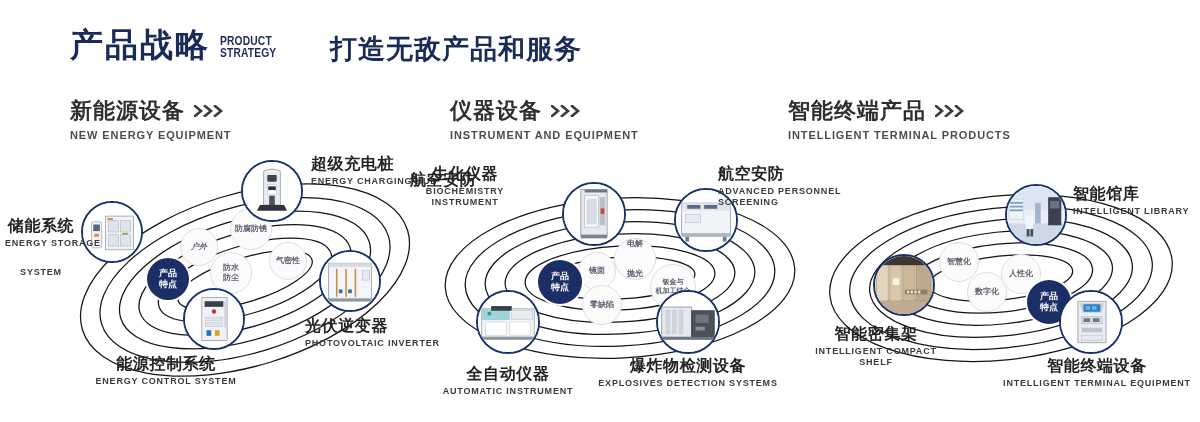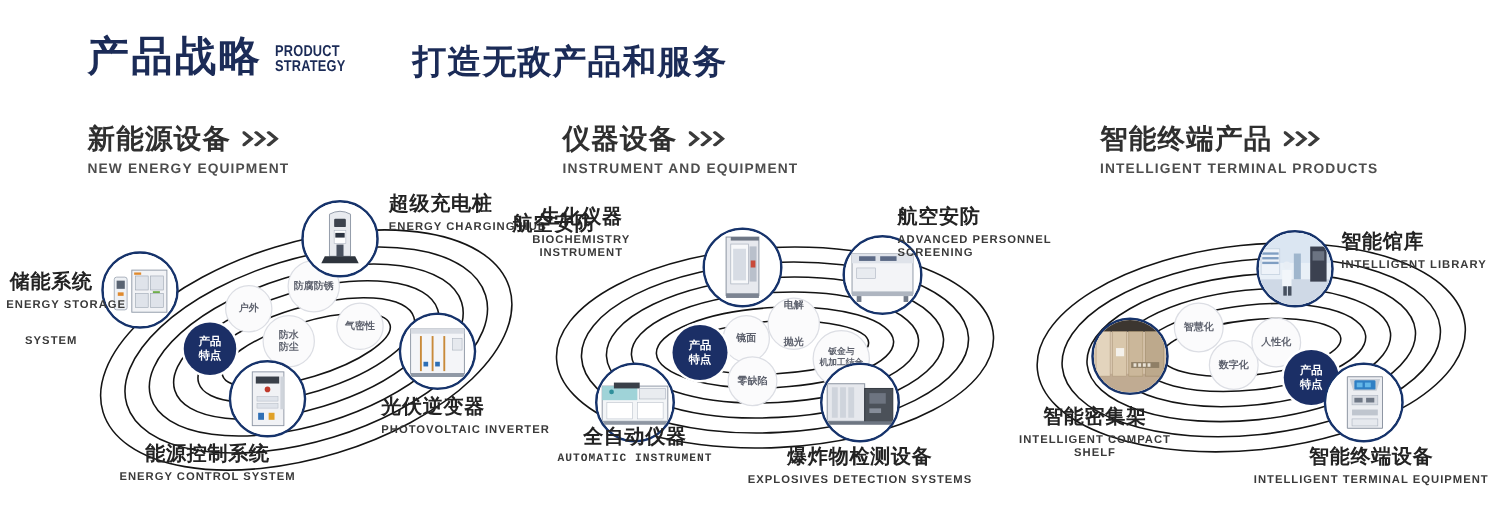--- a/index.html
+++ b/index.html
@@ -117,21 +117,21 @@
         <svg width="34" height="12" viewBox="0 0 34 12">
           <path d="M1 1 L7 6 L1 11" fill="none" stroke="#3b3b3b" stroke-width="2.6" stroke-linecap="square"></path>
           <path d="M11 1 L17 6 L11 11" fill="none" stroke="#3b3b3b" stroke-width="2.6" stroke-linecap="square"></path>
           <path d="M21 1 L27 6 L21 11" fill="none" stroke="#3b3b3b" stroke-width="2.6" stroke-linecap="square"></path>
         </svg>
       </span>
     </div>
     <div class="sect-en">INSTRUMENT AND EQUIPMENT</div>
   </div>
 
-  <div class="sect" style="left:880px;top:100px;text-align:center;">
+  <div class="sect" style="left:788px;top:100px;text-align:center;">
     <div class="sect-cn">
       <span>智能终端产品</span>
       <span class="chev">
         <svg width="34" height="12" viewBox="0 0 34 12">
           <path d="M1 1 L7 6 L1 11" fill="none" stroke="#3b3b3b" stroke-width="2.6" stroke-linecap="square"></path>
           <path d="M11 1 L17 6 L11 11" fill="none" stroke="#3b3b3b" stroke-width="2.6" stroke-linecap="square"></path>
           <path d="M21 1 L27 6 L21 11" fill="none" stroke="#3b3b3b" stroke-width="2.6" stroke-linecap="square"></path>
         </svg>
       </span>
     </div>
@@ -143,21 +143,21 @@
       <g fill="none" stroke="#141414" stroke-width="1.25" transform="rotate(-17 190 120)">
         <ellipse cx="190" cy="120" rx="170" ry="86"></ellipse>
         <ellipse cx="190" cy="120" rx="150" ry="73"></ellipse>
         <ellipse cx="190" cy="120" rx="130" ry="60"></ellipse>
         <ellipse cx="190" cy="120" rx="110" ry="47"></ellipse>
         <ellipse cx="190" cy="120" rx="90" ry="34"></ellipse>
         <ellipse cx="190" cy="120" rx="70" ry="22"></ellipse>
       </g>
     </svg>
 
-    <div class="bub ghost" style="left:125,top:0;left:125px;top:68px;width:38px;height:38px;">
+    <div class="bub ghost" style="left:125,top:0;left:125px;top:68px;width:38px;height:38px;font-style:italic;">
       <span>户外</span>
     </div>
     <div class="bub ghost" style="left:175px;top:48px;width:42px;height:42px;">
       <span>防腐</span>
       <span>防锈</span>
     </div>
     <div class="bub ghost" style="left:155px;top:92px;width:42px;height:42px;flex-direction:column;">
       <span>防水</span>
       <span>防尘</span>
     </div>
@@ -339,21 +339,21 @@
         <rect x="4" y="18" width="56" height="30" fill="#f3f5f7" stroke="#8d96a4" stroke-width=".8"></rect>
         <rect x="4" y="18" width="30" height="12" fill="#9fd3d8"></rect>
         <rect x="14" y="15" width="22" height="5" fill="#3a4049"></rect>
         <rect x="36" y="20" width="22" height="9" fill="#e9ecf0" stroke="#aab2be" stroke-width=".5"></rect>
         <rect x="8" y="32" width="22" height="14" fill="#ffffff" stroke="#b9c0cb" stroke-width=".5"></rect>
         <rect x="34" y="32" width="22" height="14" fill="#ffffff" stroke="#b9c0cb" stroke-width=".5"></rect>
         <rect x="4" y="48" width="56" height="3" fill="#8e96a2"></rect>
         <circle cx="12" cy="23" r="2" fill="#2f8f9a"></circle>
       </svg>
     </div>
-    <div class="cap c" style="left:-2px;top:182px;width:160px;font-family:Liberation Mono, monospace;">
+    <div class="cap c" style="left:-2px;top:206px;width:160px;">
       <div class="cn">全自动仪器</div>
       <div class="en">AUTOMATIC INSTRUMENT</div>
     </div>
   </div>
 
   <div class="cluster" style="left:815px;top:160px;width:380px;height:230px;">
     <svg class="orbit-svg" width="380" height="230" viewBox="0 0 380 230">
       <g fill="none" stroke="#141414" stroke-width="1.25" transform="rotate(-6 186 118)">
         <ellipse cx="186" cy="118" rx="172" ry="82"></ellipse>
         <ellipse cx="186" cy="118" rx="152" ry="70"></ellipse>

